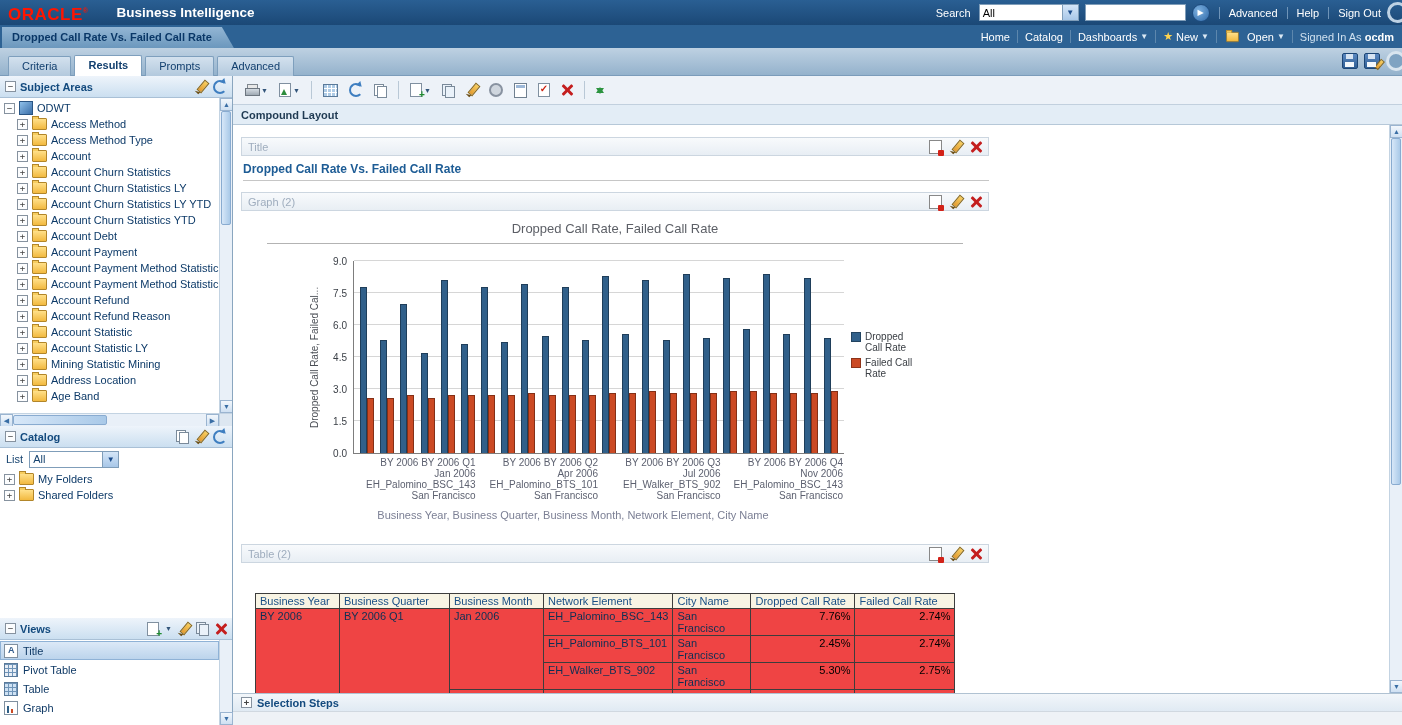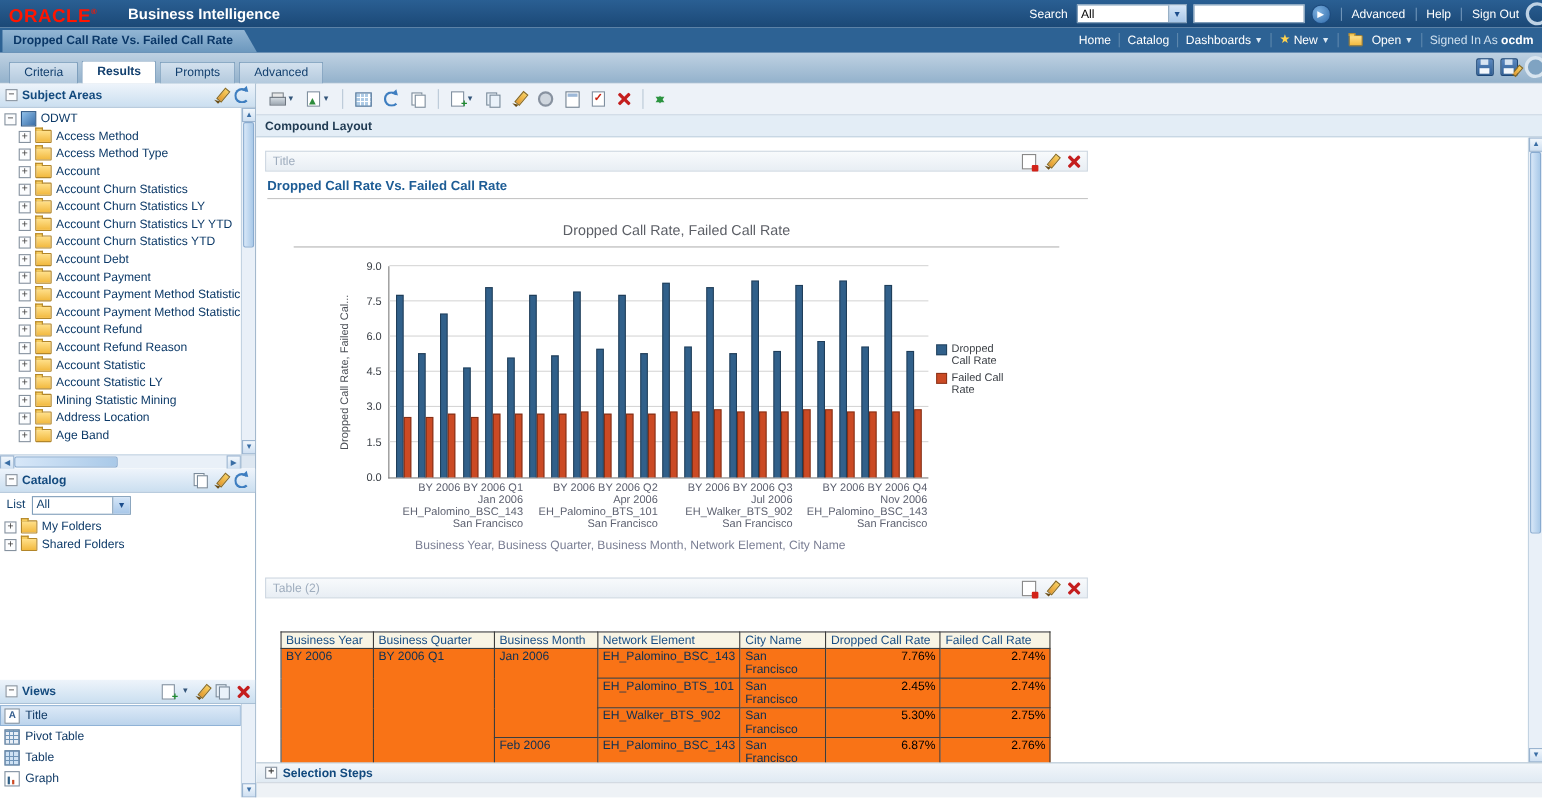--- a/index.html
+++ b/index.html
@@ -167,21 +167,21 @@
   .x-group{flex:1;text-align:right;font-size:10px;line-height:11px;color:#5d6170;}
   .x-axis-title{position:absolute;left:52px;top:298px;width:560px;text-align:center;font-size:11px;color:#7b7f94;}
   .legend{position:absolute;left:610px;top:120px;width:70px;font-size:10px;color:#3c4046;}
   .lg-entry{display:flex;gap:4px;margin-bottom:4px;}
   .lg-swatch{width:8px;height:8px;flex:none;margin-top:1px;border:1px solid rgba(0,0,0,.3);}
   .lg-label{width:58px;line-height:11px;}
 
   .table-body{padding:30px 0 0 14px;}
   table.results{border-collapse:collapse;font-size:11px;}
   table.results th{background:#f8f4e4;color:#1a4f85;font-weight:normal;text-align:left;vertical-align:top;padding:1px 4px;border:1px solid #3d3d3d;box-sizing:border-box;}
-  table.results td{padding:1px 4px;border:1px solid #3d3d3d;color:#0c3055;vertical-align:top;background:#f97316;}
+  table.results td{padding:1px 4px;border:1px solid #3d3d3d;color:#0c3055;vertical-align:top;background:#ef4444;}
   table.results td.num{text-align:right;color:#000;}
 </style>
 </head>
 <body>
 
 <div id="app">
 
   <header id="top-header">
     <span class="oracle-logo"><span>ORACLE</span><sup>®</sup></span>
     <span class="product">Business Intelligence</span>
@@ -509,20 +509,28 @@
                   <span class="i-delx icon"></span>
                 </span>
               </div>
               <div class="title-body">
                 <div class="analysis-title">Dropped Call Rate Vs. Failed Call Rate</div>
                 <div class="title-rule"></div>
               </div>
             </section>
 
             <section class="cl-section">
+              <div class="sec-header">
+                <span class="sec-label">Graph (2)</span>
+                <span class="sh-icons">
+                  <span class="i-fmt icon"></span>
+                  <span class="i-pencil icon"></span>
+                  <span class="i-delx icon"></span>
+                </span>
+              </div>
               <div class="graph-body">
                 <div class="chart-title">Dropped Call Rate, Failed Call Rate</div>
                 <div class="chart-rule"></div>
                 <div class="y-axis-label">Dropped Call Rate, Failed Cal...</div>
                 <div class="y-ticks">
                     <div class="ytick" style="bottom: -6px; margin-left: 31px;">0.0</div>
                     <div class="ytick" style="bottom: 26px;">1.5</div>
                     <div class="ytick" style="bottom: 58px;">3.0</div>
                     <div class="ytick" style="bottom: 90px;">4.5</div>
                     <div class="ytick" style="bottom: 122px;">6.0</div>

